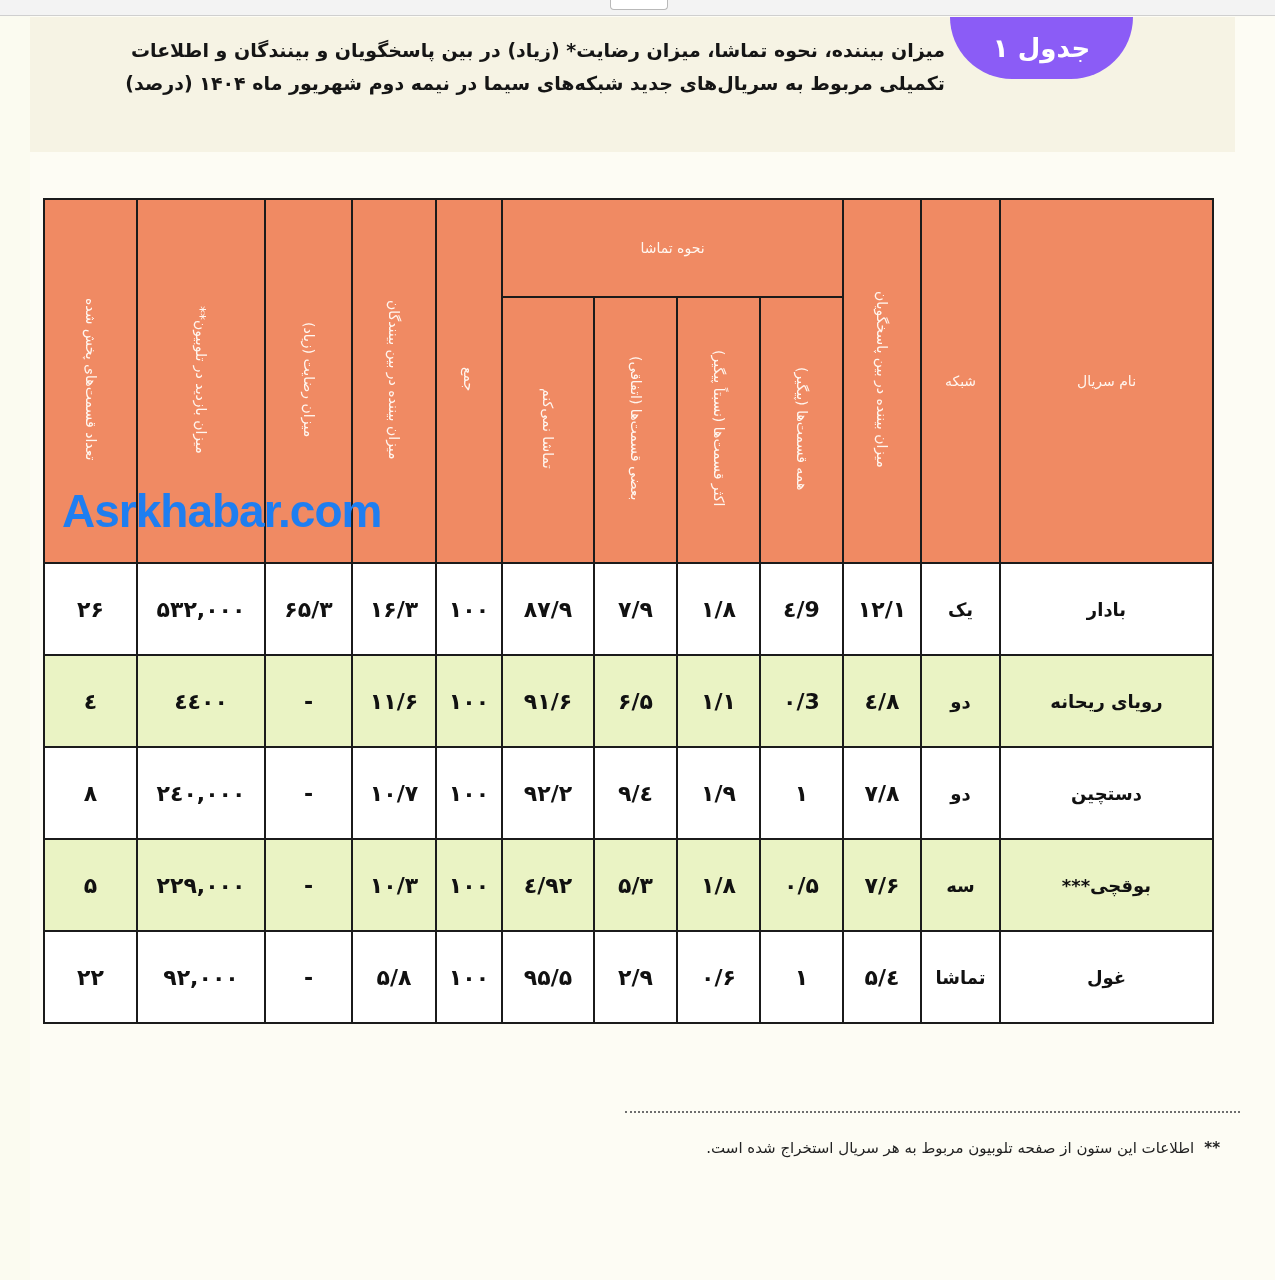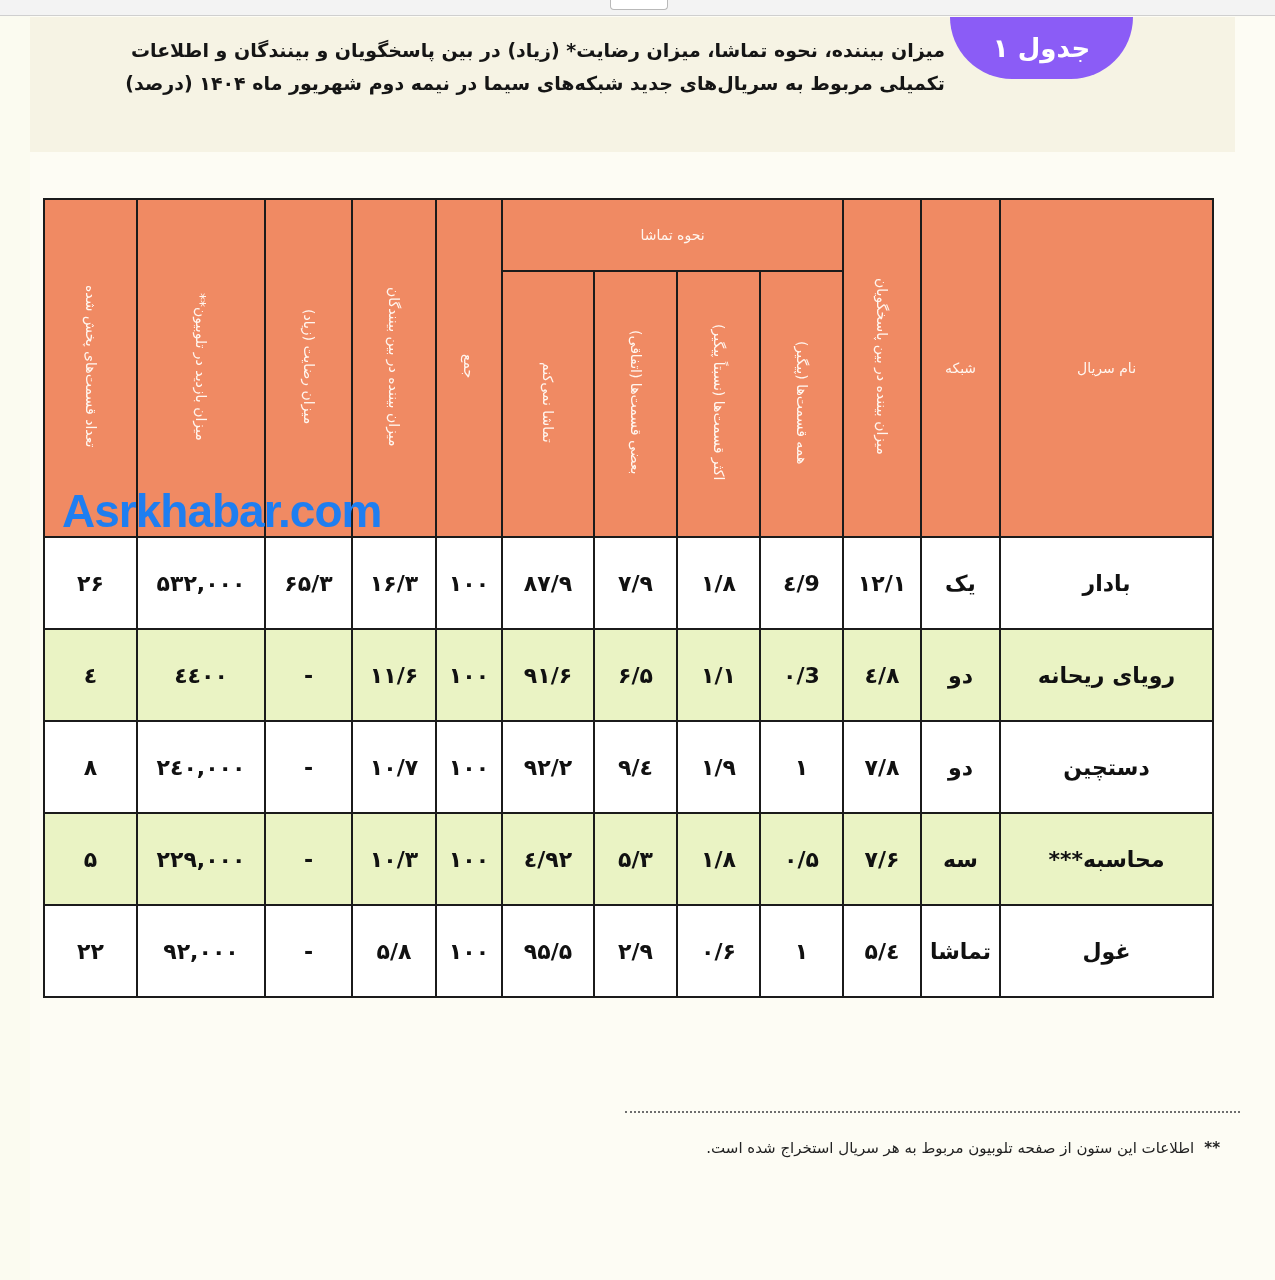--- a/index.html
+++ b/index.html
@@ -44,23 +44,23 @@
   table.stats th, table.stats td {
     border: 2px solid #1b1b1b; text-align: center; vertical-align: middle;
   }
   table.stats th {
     background: #f08a63; color: #fff6ef; font-weight: normal; font-size: 14px;
   }
   th .vert {
     writing-mode: vertical-rl; display: inline-block;
     white-space: normal; line-height: 20px; max-height: 320px;
   }
-  th.group { height: 72px; font-size: 15px; }
+  th.group { height: 98px; font-size: 15px; }
   table.stats td { font-size: 22px; font-weight: bold; height: 92px; color: #111; }
-  table.stats td.name { font-size: 22px; }
+  table.stats td.name { font-size: 18px; }
   tr.alt td { background: #eaf3c4; }
   tr.plain td { background: #ffffff; }
   .watermark {
     position: absolute; left: 62px; top: 484px;
     font-family: "Liberation Sans", sans-serif; font-weight: bold; font-size: 46px;
     color: #1f7ef0; letter-spacing: -1px;
   }
   .dots {
     position: absolute; left: 625px; top: 1111px; width: 615px;
     border-top: 2px dotted #6e6e6e;
@@ -154,21 +154,21 @@
       <td>۱/۹</td>
       <td>٤/۹</td>
       <td>۹۲/۲</td>
       <td>۱۰۰</td>
       <td>۱۰/۷</td>
       <td>-</td>
       <td>۲٤۰,۰۰۰</td>
       <td>۸</td>
     </tr>
     <tr class="alt">
-      <td class="name">محاسبه***</td>
+      <td class="name">بوقچی***</td>
       <td class="name">سه</td>
       <td>۷/۶</td>
       <td>۰/۵</td>
       <td>۱/۸</td>
       <td>۵/۳</td>
       <td>۹۲/٤</td>
       <td>۱۰۰</td>
       <td>۱۰/۳</td>
       <td>-</td>
       <td>۲۲۹,۰۰۰</td>

